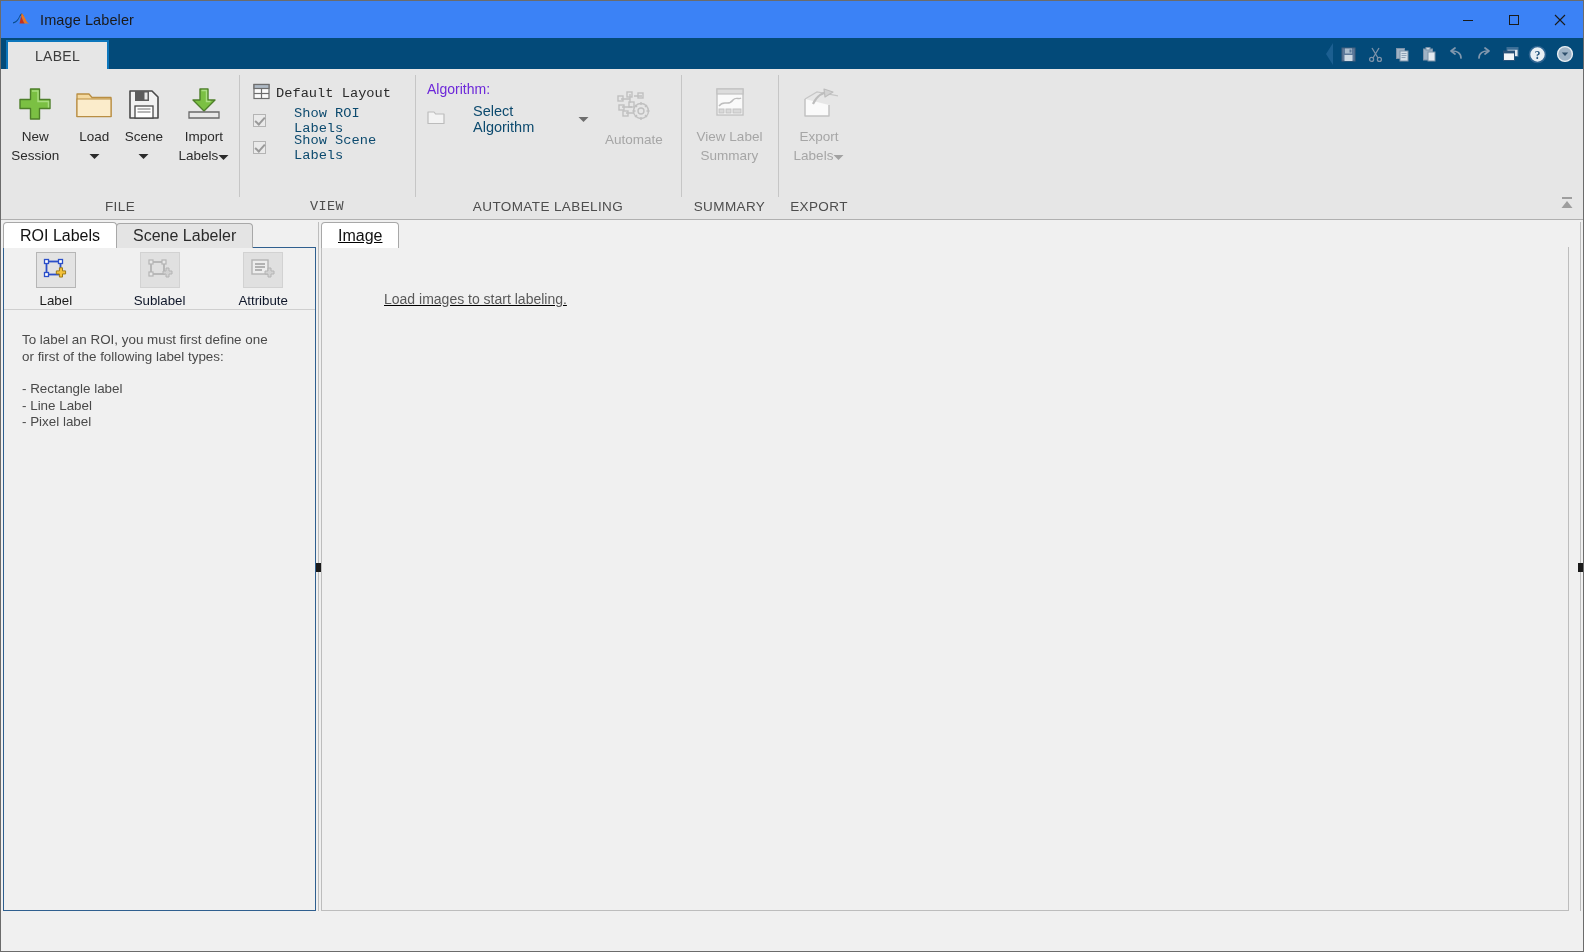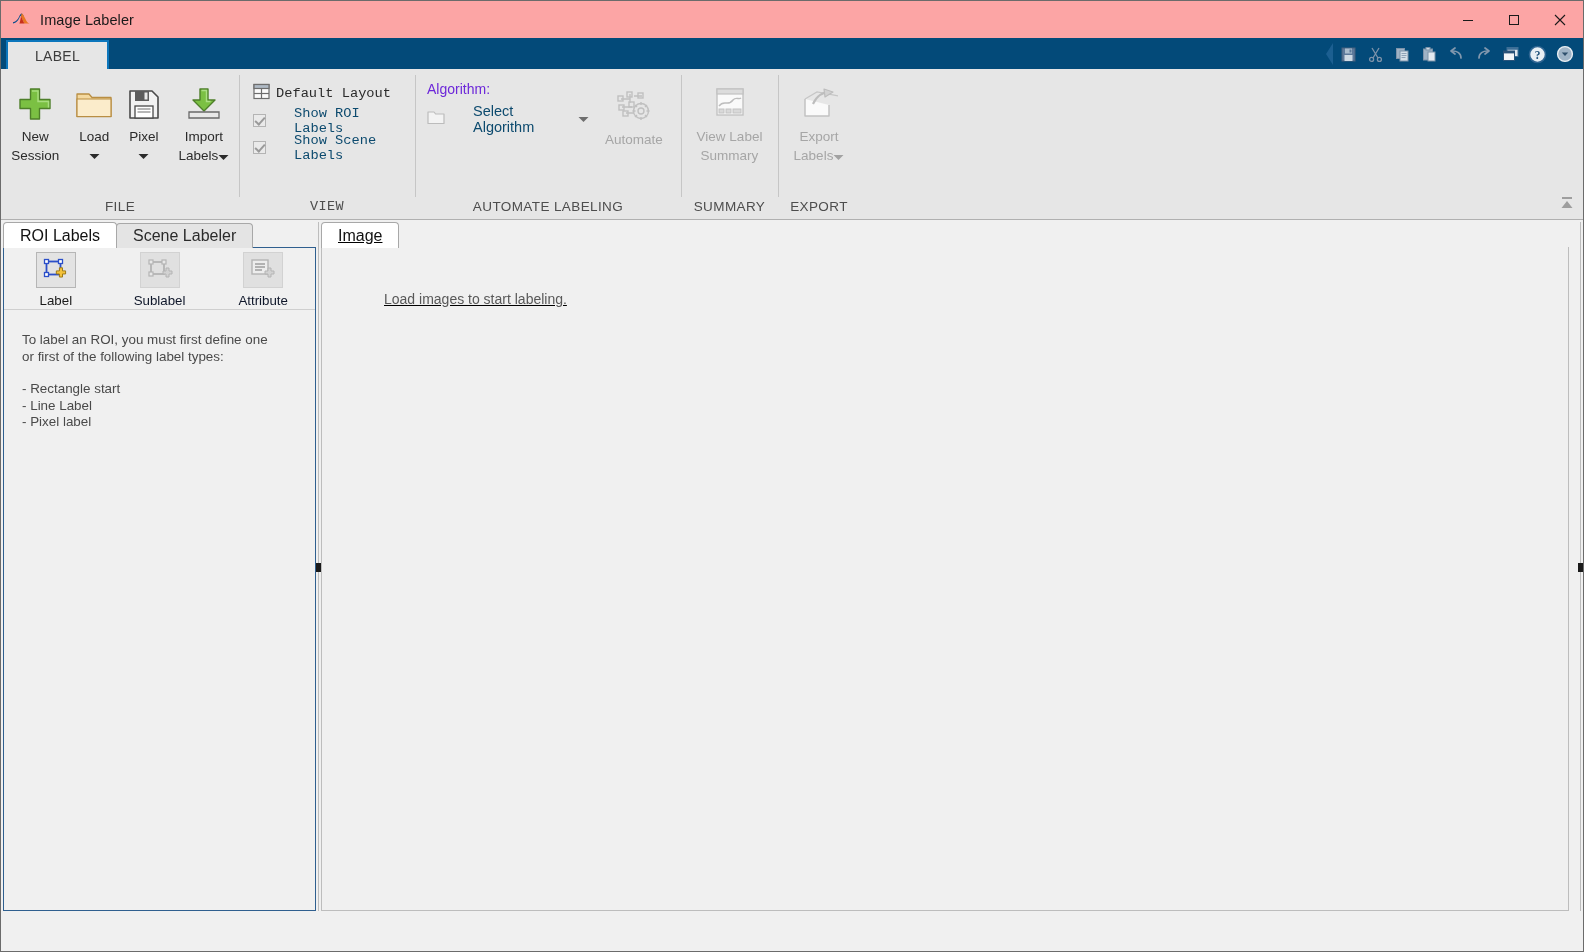--- a/index.html
+++ b/index.html
@@ -14,21 +14,21 @@
     position: relative;
     width: 1584px; height: 952px;
     background: #f0f0f0;
     border: 1px solid #6b6b6b;
     display: flex; flex-direction: column;
   }
 
   
   .titlebar {
     height: 37px; min-height: 37px;
-    background: #fca5a5;
+    background: #3b82f6;
     display: flex; align-items: center;
     position: relative;
   }
   .title-left { display: flex; align-items: center; padding-left: 11px; gap: 9px; }
   .matlab-logo { width: 19px; height: 19px; position: relative; }
   .title-text {
     font-size: 14.5px; color: #1a1a1a; letter-spacing: 0.1px;
   }
   .win-buttons { position: absolute; right: 0; top: 0; height: 37px; display: flex; }
   .win-btn {
@@ -363,21 +363,21 @@
         <div class="bigbtn" style="width:52px;">
           <span class="ico">
             <svg width="34" height="34" viewBox="0 0 34 34">
               <path d="M3 4 h22 l6 6 v21 h-28 z" fill="#f2f2f2" stroke="#4a4a4a" stroke-width="1.6" stroke-linejoin="round"></path>
               <rect x="8" y="4" width="14" height="10" fill="#5c5c5c"></rect>
               <rect x="17.5" y="5.5" width="3" height="7" fill="#e8e8e8"></rect>
               <rect x="8" y="19" width="18" height="12" fill="#ffffff" stroke="#4a4a4a" stroke-width="1.3"></rect>
               <path d="M10.5 22 h13 M10.5 25 h13" stroke="#6e6e6e" stroke-width="1.1"></path>
             </svg>
           </span>
-          <span class="lbl">Pixel</span>
+          <span class="lbl">Scene</span>
           <span class="lbl">
             <svg width="11" height="7" viewBox="0 0 11 7">
                 <path d="M0.5 1 L5.5 6 L10.5 1 Z" fill="#2b2b2b"></path>
               </svg>
           </span>
         </div>
 
         <div class="bigbtn" style="width:74px;">
           <span class="ico">
             <svg width="36" height="34" viewBox="0 0 36 34">
@@ -555,21 +555,21 @@
               </svg>
             </span>
             <span class="tx">Attribute</span>
           </div>
         </div>
 
         <div class="hinttext">
           <div>To label an ROI, you must first define one</div>
           <div>or first of the following label types:</div>
           <div class="sp"></div>
-          <div>- Rectangle start</div>
+          <div>- Rectangle label</div>
           <div>- Line Label</div>
           <div>- Pixel label</div>
         </div>
       </div>
     </div>
 
     <div class="vsplit">
       <div class="bar"></div>
       <div class="grip" style="top: calc(50% - 4px);"></div>
     </div>

